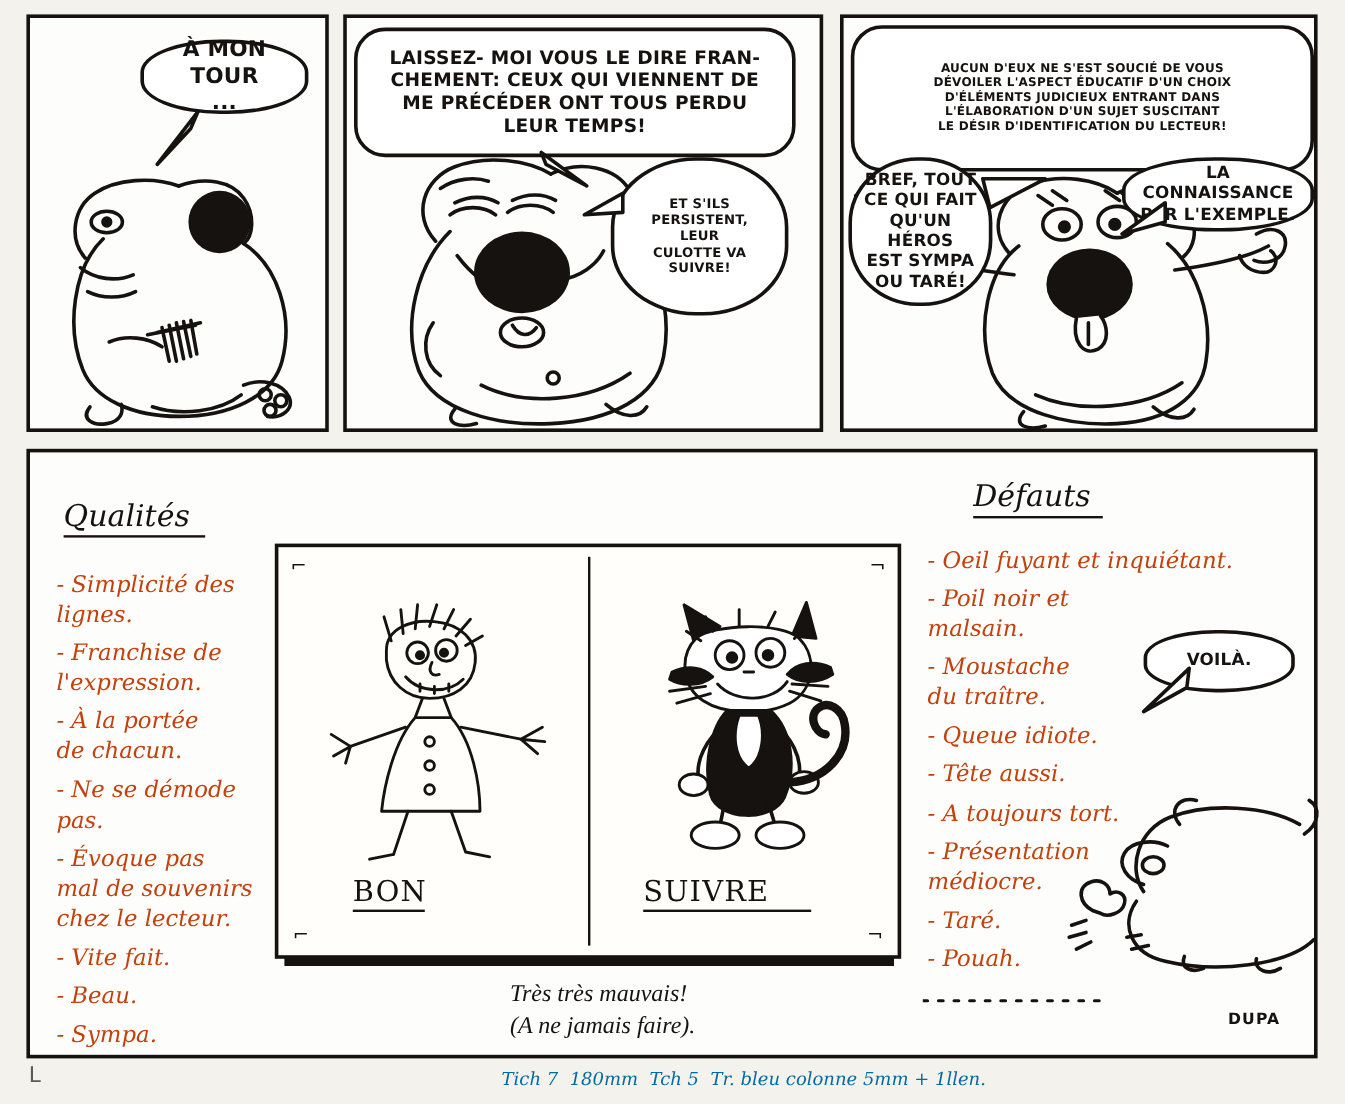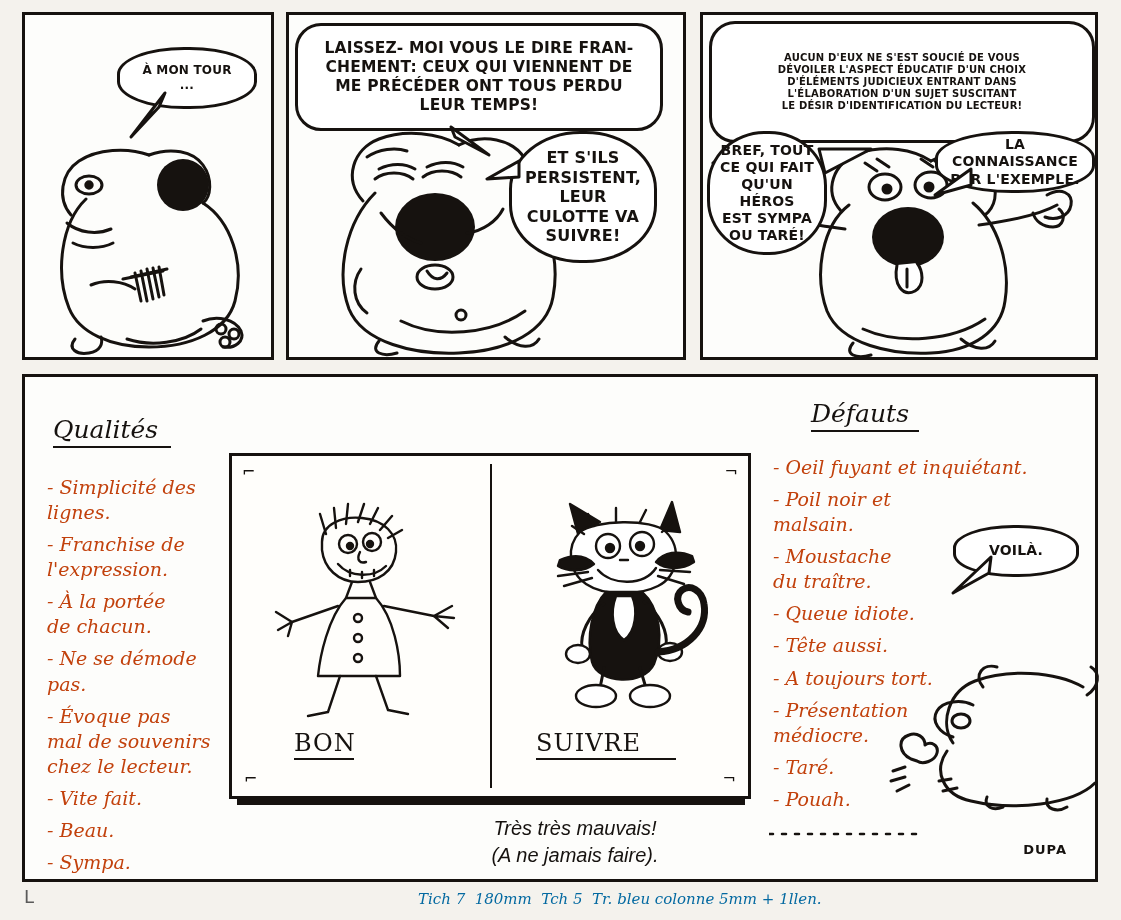--- a/index.html
+++ b/index.html
@@ -108,25 +108,25 @@
     background: #16120f;
     margin-top: 1px;
   }
   .board-base {
     position: absolute;
     height: 8px;
     background: #16120f;
   }
   .caption {
     position: absolute;
-    font-family: Liberation Sans, sans-serif;
+    font-family: Liberation Serif, serif;
     font-style: italic;
     font-size: 20px;
     color: #16120f;
-    text-align: center;
+    text-align: left;
     line-height: 1.35;
     white-space: pre-line;
   }
   .signature {
     position: absolute;
     font-family: "DejaVu Sans", sans-serif;
     font-weight: 700;
     font-size: 13px;
     color: #16120f;
     letter-spacing: 1px;
@@ -187,21 +187,21 @@
           <path d="M172 218 C 186 212 204 216 210 228 C 214 238 204 246 192 244"></path>
           <circle cx="190" cy="226" r="5"></circle>
           <circle cx="203" cy="231" r="5"></circle>
           <circle cx="194" cy="239" r="5"></circle>
 
           <path d="M96 236 C 120 244 152 240 170 226"></path>
         </g>
       </svg>
     </div>
 
-    <div class="balloon" style="left:92px; top:32px; width:140px; height:62px; font-size:12px;">À MON TOUR
+    <div class="balloon" style="left:92px; top:18px; width:140px; height:62px; font-size:18px;">À MON TOUR
 ...</div>
     <svg style="position:absolute; left:100px; top:74px;" width="44" height="52">
       <path d="M40 4 L 6 48 L 34 18 Z" fill="#ffffff" stroke="#16120f" stroke-width="3" stroke-linejoin="round"></path>
     </svg>
   </div>
 
   <div class="panel" style="left:286px; top:12px; width:400px; height:348px;">
 
     <div class="char" style="left:20px; top:90px;">
       <svg width="340" height="252" viewBox="0 0 340 252">
@@ -243,21 +243,21 @@
     </div>
 
     <div class="balloon rect" style="left:6px; top:8px; width:368px; height:108px; font-size:15.5px;">LAISSEZ- MOI VOUS LE DIRE FRAN-
 CHEMENT: CEUX QUI VIENNENT DE
 ME PRÉCÉDER ONT TOUS PERDU
 LEUR TEMPS!</div>
     <svg style="position:absolute; left:152px; top:110px;" width="52" height="36">
       <path d="M10 2 L 48 30 L 14 12 Z" fill="#ffffff" stroke="#16120f" stroke-width="3" stroke-linejoin="round"></path>
     </svg>
 
-    <div class="balloon" style="left:220px; top:116px; width:148px; height:132px; font-size:16px;">ET S'ILS
+    <div class="balloon" style="left:220px; top:116px; width:148px; height:132px; font-size:11px;">ET S'ILS
 PERSISTENT,
 LEUR
 CULOTTE VA
 SUIVRE!</div>
     <svg style="position:absolute; left:196px; top:140px;" width="40" height="40">
       <path d="M34 6 L 2 24 L 34 22 Z" fill="#ffffff" stroke="#16120f" stroke-width="3" stroke-linejoin="round"></path>
     </svg>
   </div>
 
   <div class="panel" style="left:700px; top:12px; width:398px; height:348px;">

